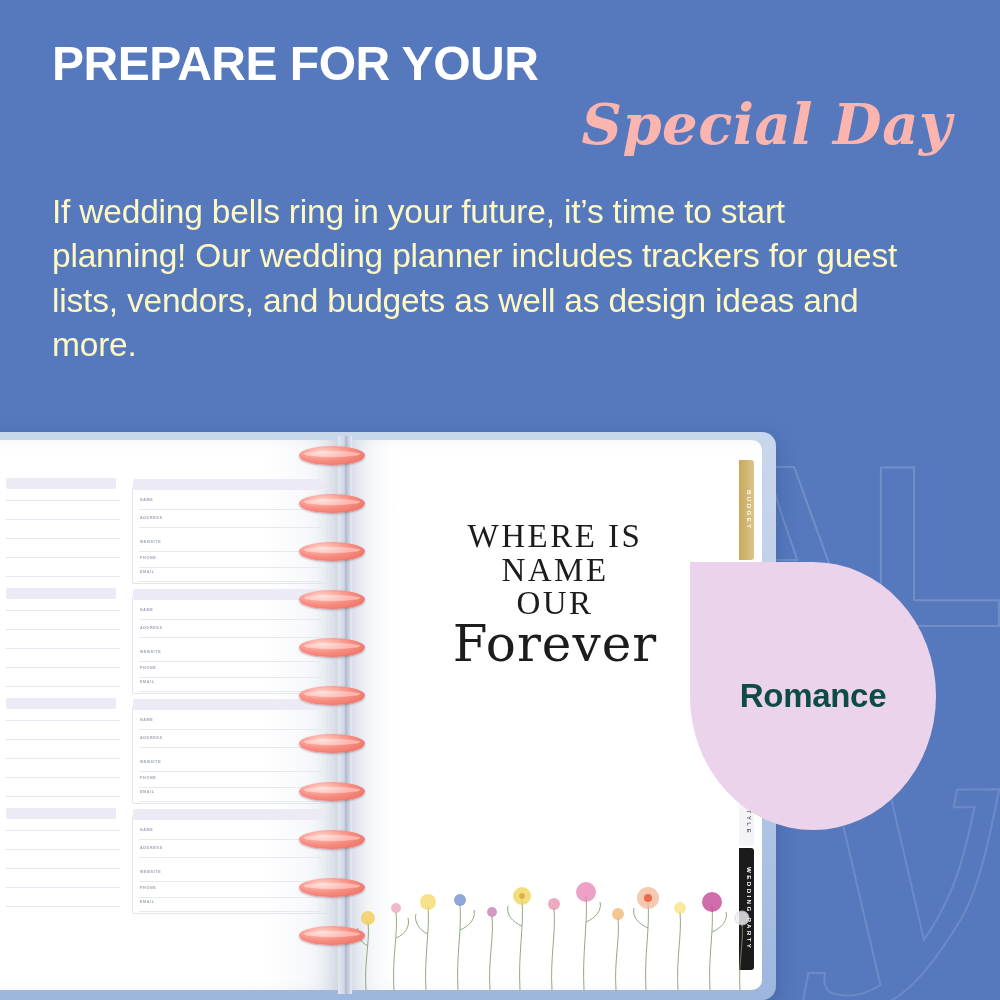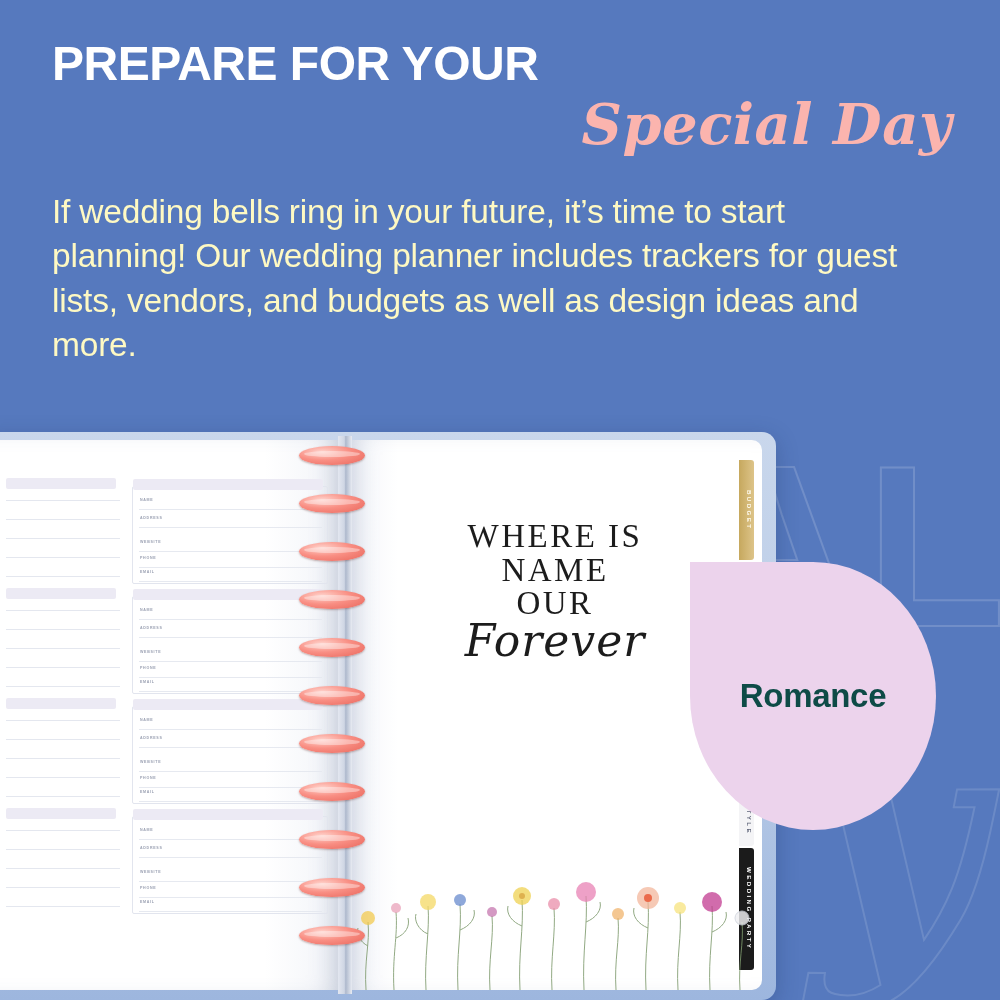--- a/index.html
+++ b/index.html
@@ -174,22 +174,21 @@
     color: #1c1c1c;
   }
   .q-line {
     font-family: "Liberation Serif", serif;
     font-size: 33px; line-height: 1.02;
     letter-spacing: 2.5px;
     font-weight: 400;
   }
   .q-script {
     font-family: "DejaVu Serif", serif;
-    font-style: italic;
-    font-size: 44px;
+    font-size: 50px;
     line-height: 1.0;
     margin: -2px 0 -2px 0;
     letter-spacing: 1px;
   }
 
   
   .tab {
     position: absolute;
     writing-mode: vertical-rl;
     text-align: center;

